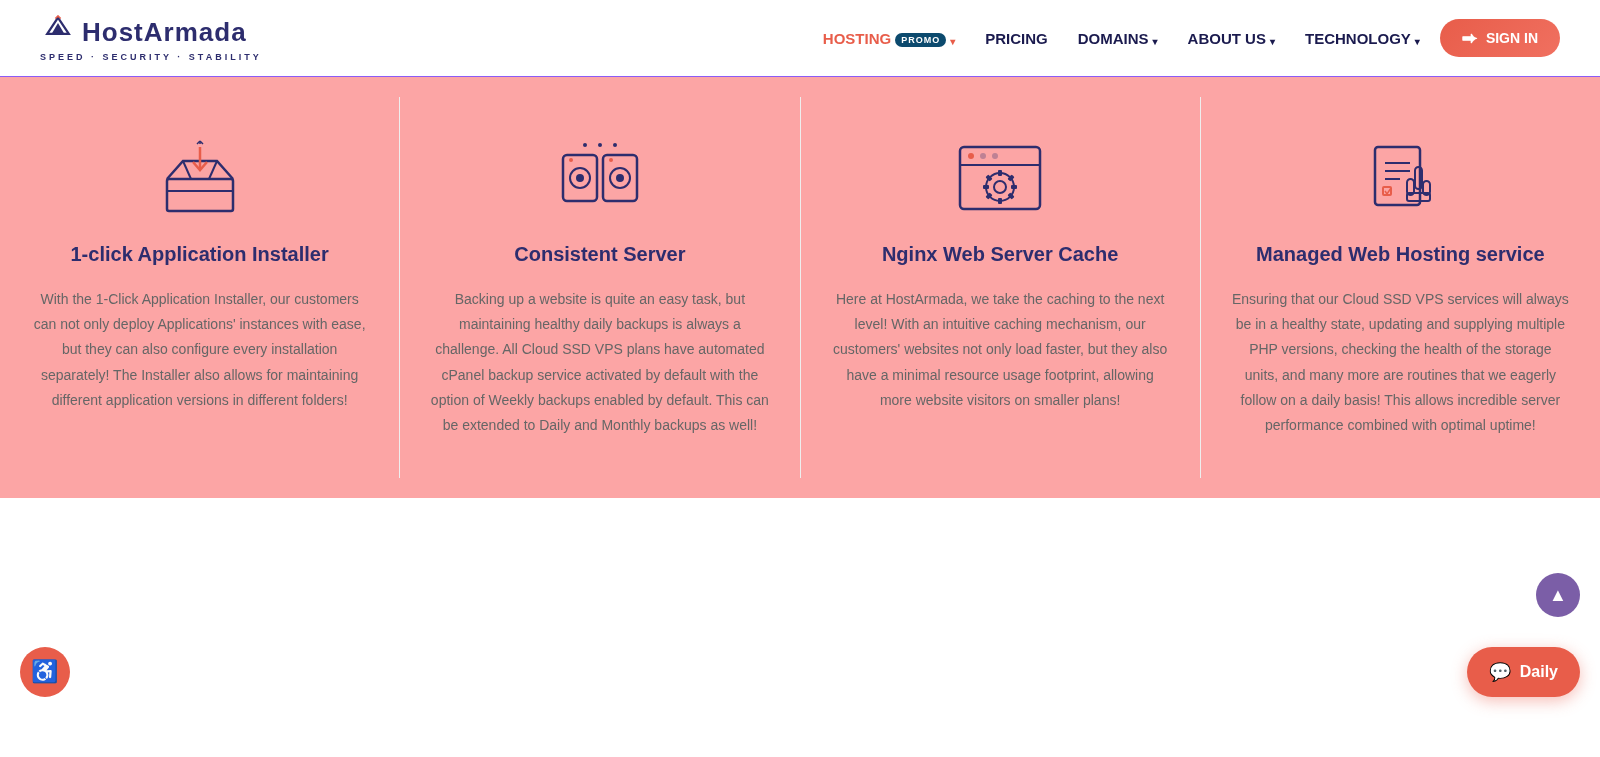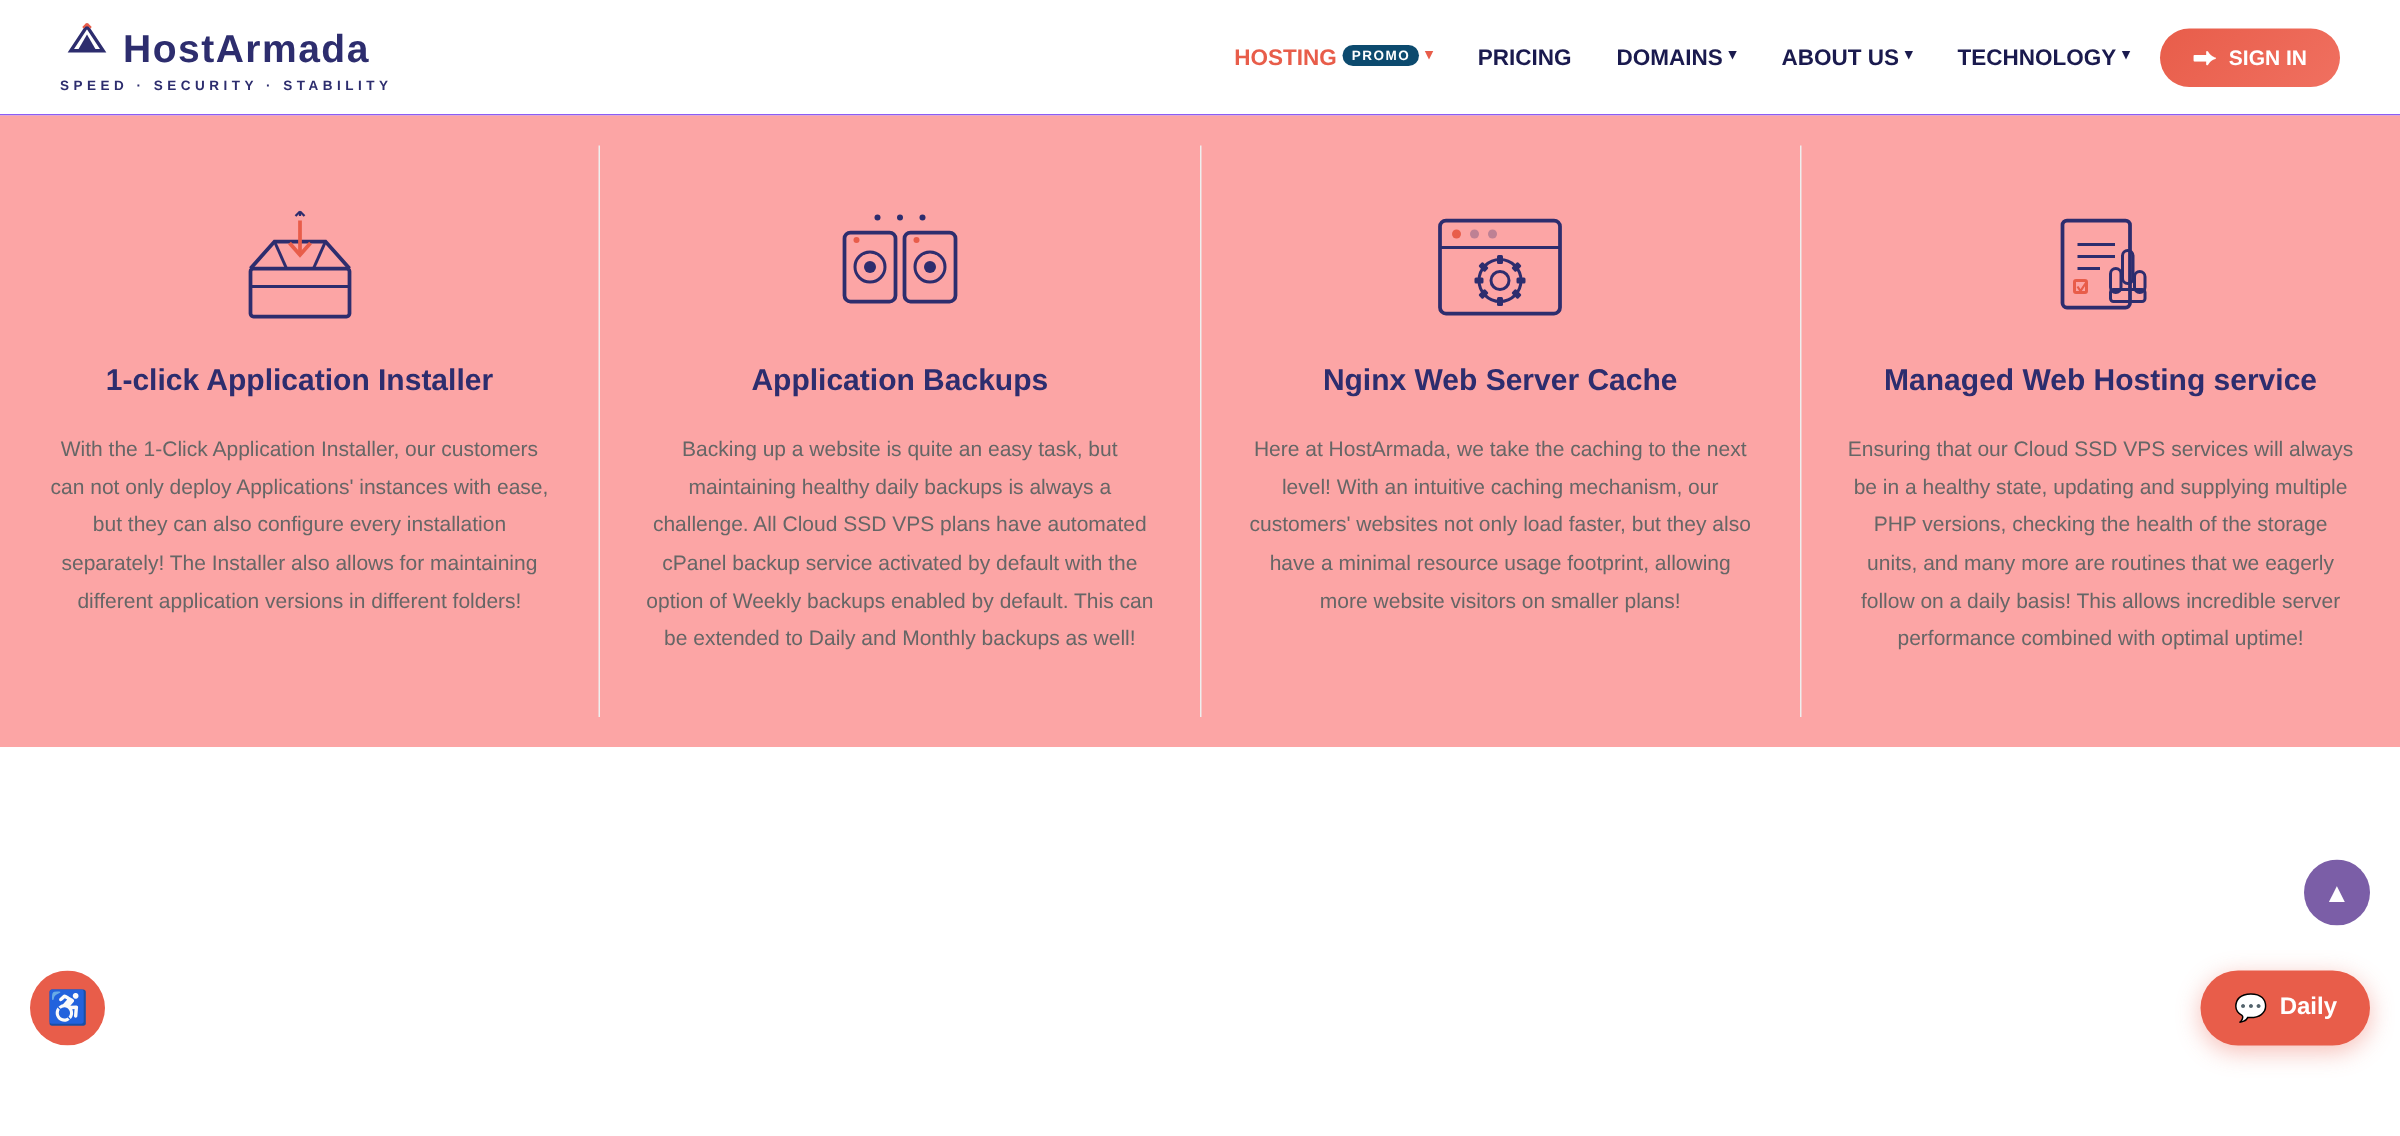--- a/index.html
+++ b/index.html
@@ -46,21 +46,21 @@
       align-items: center;
       gap: 10px;
     }
     .nav-item {
       font-size: 15px;
       font-weight: 700;
       color: #1a1a4e;
       cursor: pointer;
       padding: 8px 10px;
       display: flex;
-      align-items: flex-start;
+      align-items: flex-end;
       gap: 4px;
       text-decoration: none;
     }
     .nav-item.hosting {
       color: #e85d4a;
     }
     .promo-badge {
       background: #0c4a6e;
       color: #fff;
       font-size: 9px;
@@ -264,21 +264,21 @@
         <rect x="48" y="18" width="34" height="46" rx="4" fill="none" stroke="#2d2d6e" stroke-width="2.5"></rect>
         <circle cx="65" cy="41" r="10" fill="none" stroke="#2d2d6e" stroke-width="2"></circle>
         <circle cx="65" cy="41" r="4" fill="#2d2d6e"></circle>
         <circle cx="56" cy="23" r="2" fill="#e85d4a"></circle>
 
         <circle cx="30" cy="8" r="2" fill="#2d2d6e"></circle>
         <circle cx="45" cy="8" r="2" fill="#2d2d6e"></circle>
         <circle cx="60" cy="8" r="2" fill="#2d2d6e"></circle>
       </svg>
     </div>
-    <div class="feature-title">Application Backups</div>
+    <div class="feature-title">Consistent Server</div>
     <div class="feature-desc">Backing up a website is quite an easy task, but maintaining healthy daily backups is always a challenge. All Cloud SSD VPS plans have automated cPanel backup service activated by default with the option of Weekly backups enabled by default. This can be extended to Daily and Monthly backups as well!</div>
   </div>
 
   <div class="feature-card">
     <div class="feature-icon">
       <svg viewBox="0 0 90 80" fill="none" xmlns="http://www.w3.org/2000/svg" width="90" height="80">
 
         <rect x="5" y="10" width="80" height="62" rx="4" fill="none" stroke="#2d2d6e" stroke-width="2.5"></rect>
         <line x1="5" y1="28" x2="85" y2="28" stroke="#2d2d6e" stroke-width="2"></line>
 

